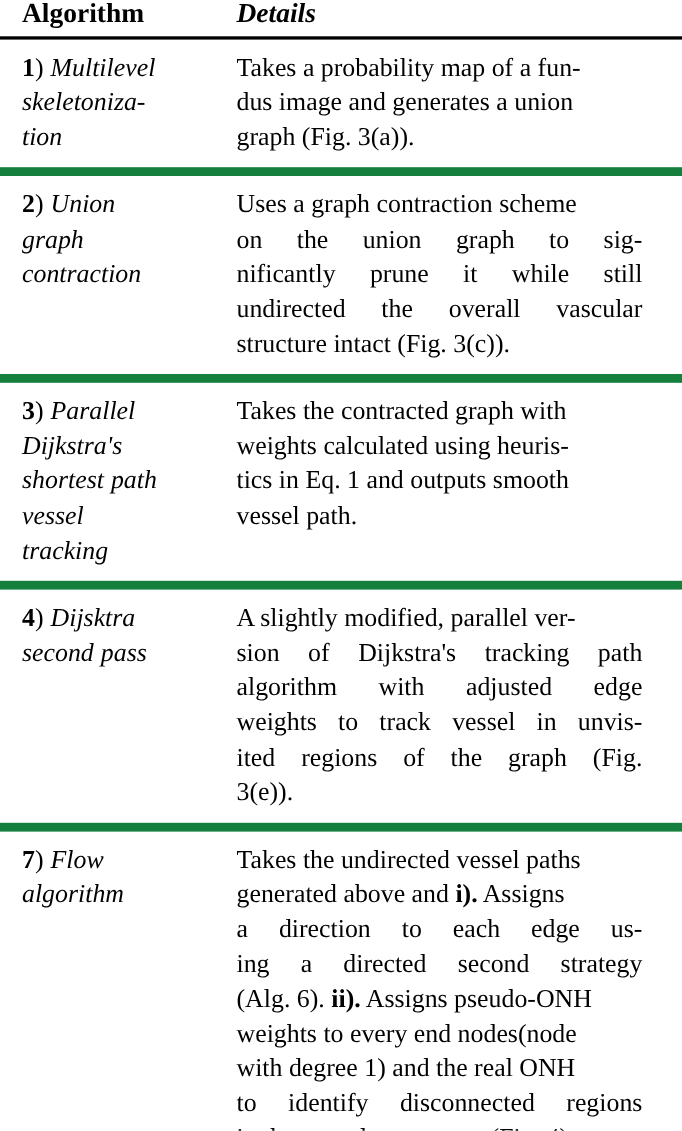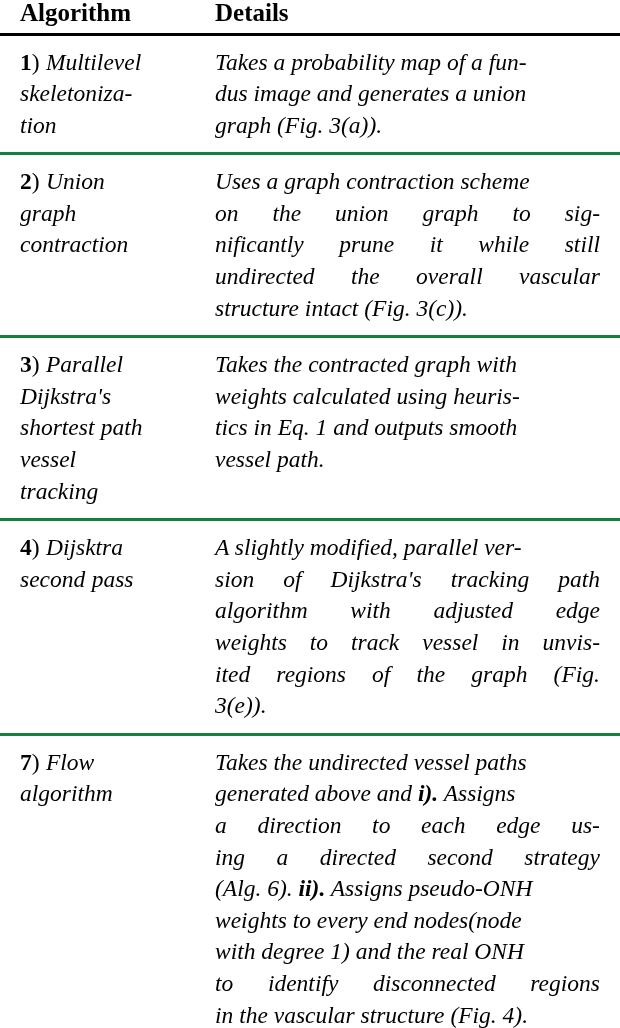--- a/index.html
+++ b/index.html
@@ -27,33 +27,33 @@
     width: 620px;
     border-collapse: collapse;
     table-layout: fixed;
   }
 
   table.booktabs col.col-algorithm { width: 210px; }
   table.booktabs col.col-details   { width: 410px; }
 
   
   .rule-top    { border-bottom: 3px solid #000; }
-  .rule-mid    { border-bottom: 3px solid #15803d; margin-top: 20px; }
+  .rule-mid    { border-bottom: 8px solid #15803d; margin-top: 20px; }
   .rule-bottom { border-bottom: 3px solid #000; }
 
   thead th {
     text-align: left;
     font-weight: bold;
     font-size: 25px;
     line-height: 1.06;
     padding: 0 0 6px 0;
     vertical-align: baseline;
   }
   thead th.th-algorithm { padding-left: 20px; }
-  thead th.th-details   { padding-left: 5px; }
+  thead th.th-details   { padding-left: 5px; font-style: italic; }
 
   tbody td {
     vertical-align: top;
     font-size: 23.5px;
     padding-top: 11px;
     padding-bottom: 11px;
   }
 
   td.cell-algorithm {
     padding-left: 20px;
@@ -69,23 +69,22 @@
   td.cell-algorithm .paren {
     font-style: normal;
     font-weight: normal;
   }
   td.cell-algorithm .algname {
     font-style: italic;
   }
 
   td.cell-details {
     padding-left: 5px;
-    padding-right: 20px;
+    padding-right: 36px;
     line-height: 1.345;
-    font-style: italic;
   }
 
   
   .tline {
     display: block;
     white-space: nowrap;
   }
   
   .tline.j {
     display: flex;

